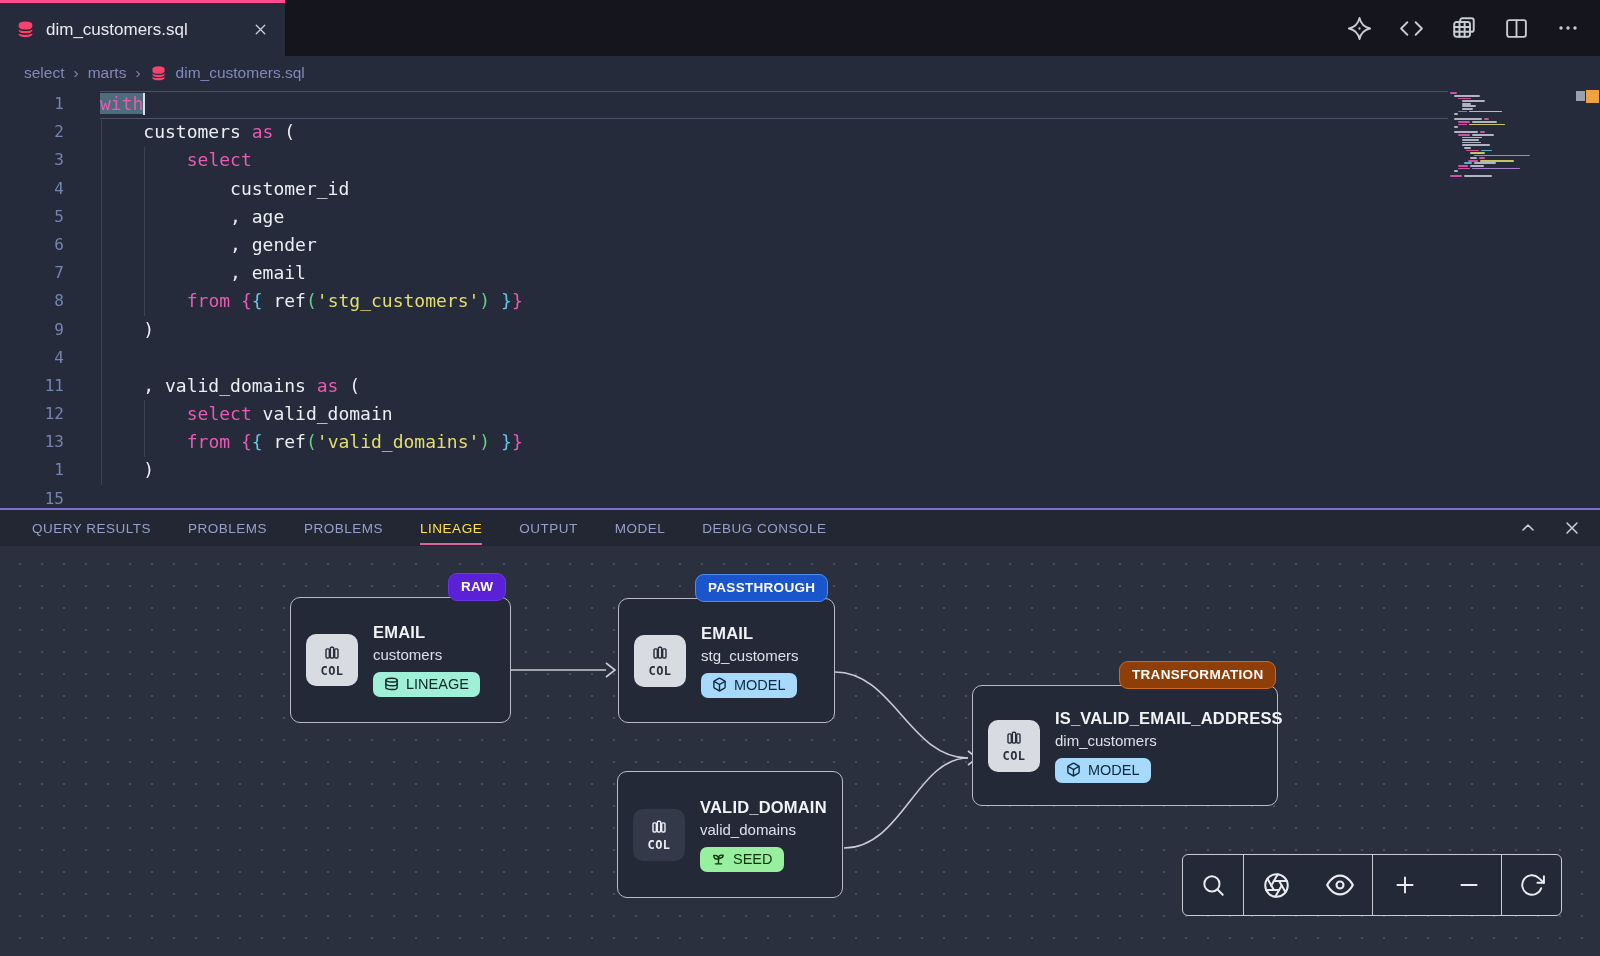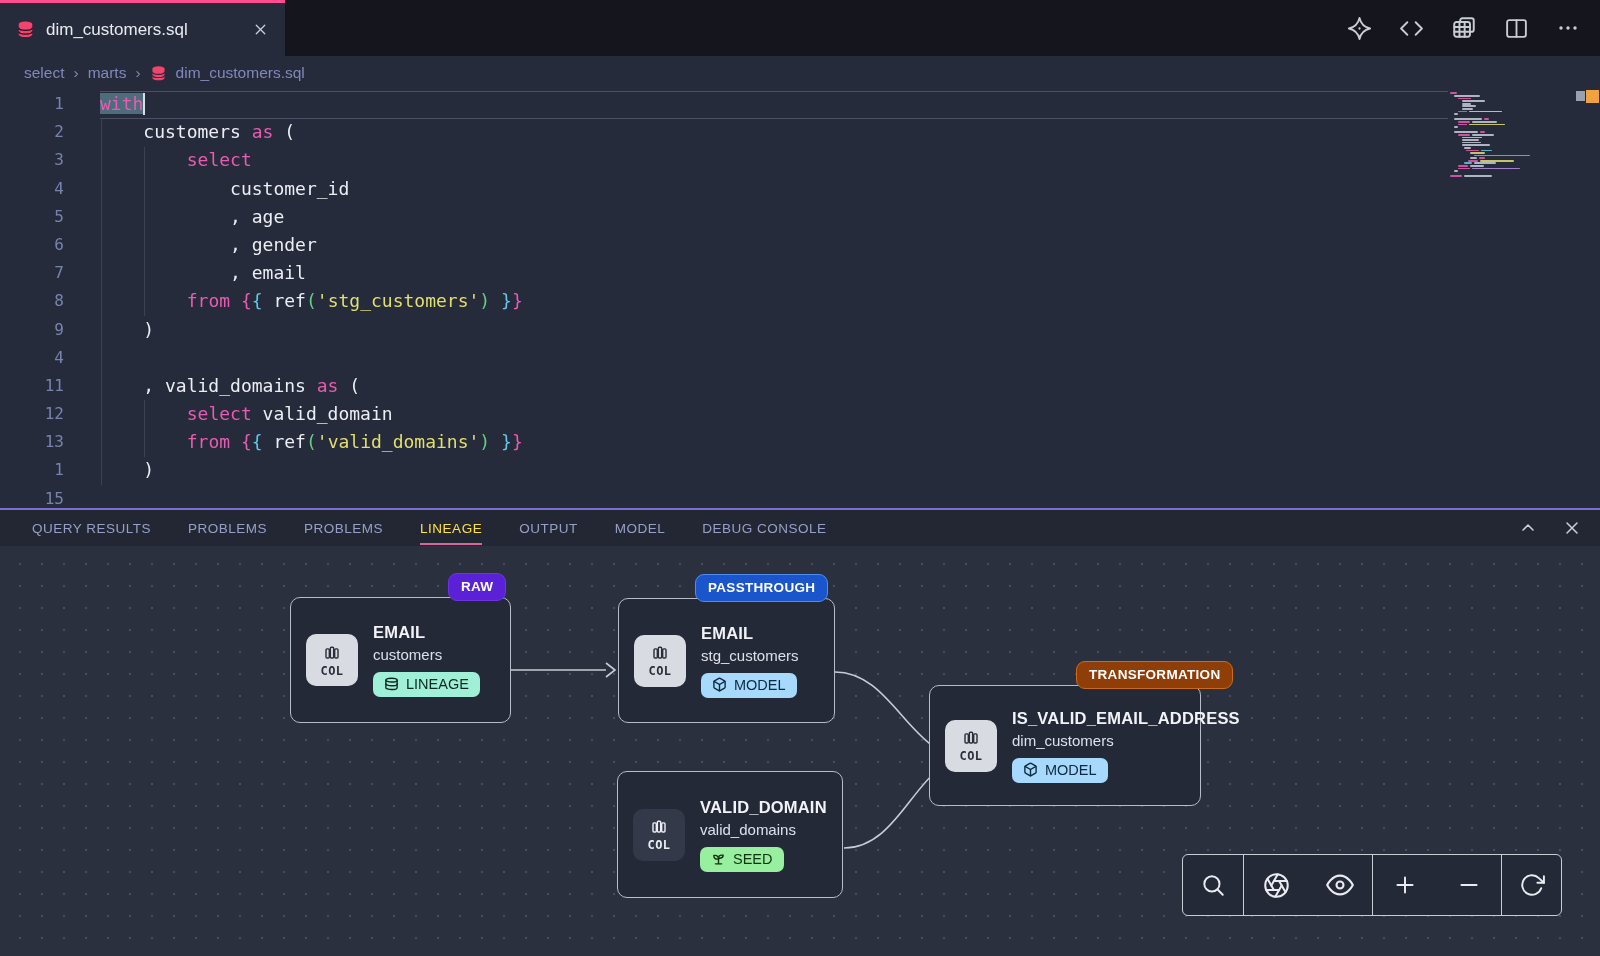--- a/index.html
+++ b/index.html
@@ -406,21 +406,21 @@
           <svg width="15" height="15" viewBox="0 0 24 24" fill="none" stroke="currentColor" stroke-width="2.2" stroke-linecap="round" stroke-linejoin="round">
             <path d="M12 20v-7"></path>
             <path d="M12 13c0-3.5-2.5-6-6-6H4.5c0 3.5 2.5 6 6 6z"></path>
             <path d="M12 11.5C12 8.5 14 6.5 17 6.5h2.5c0 3-2 5-5 5z"></path>
             <path d="M7 20.5h10"></path>
           </svg>
           <span>SEED</span>
         </div>
       </div>
     </div>
-    <div class="node" style="left: 929px; top: 139px; width: 272px; height: 121px;">
+    <div class="node" style="left: 972px; top: 139px; width: 306px; height: 121px;">
       <div class="tag tag-transformation" style="left: 146px;">TRANSFORMATION</div>
       <div class="chip light">
         <svg width="20" height="20" viewBox="0 0 24 24" fill="none" stroke="currentColor" stroke-width="1.7" stroke-linecap="round" stroke-linejoin="round">
           <rect x="4.8" y="7" width="4" height="11" rx="1.3"></rect>
           <rect x="10" y="5" width="4" height="13" rx="1.3"></rect>
           <rect x="15.2" y="7" width="4" height="11" rx="1.3"></rect>
         </svg>
         <span class="chip-label">COL</span>
       </div>
       <div class="node-info">

